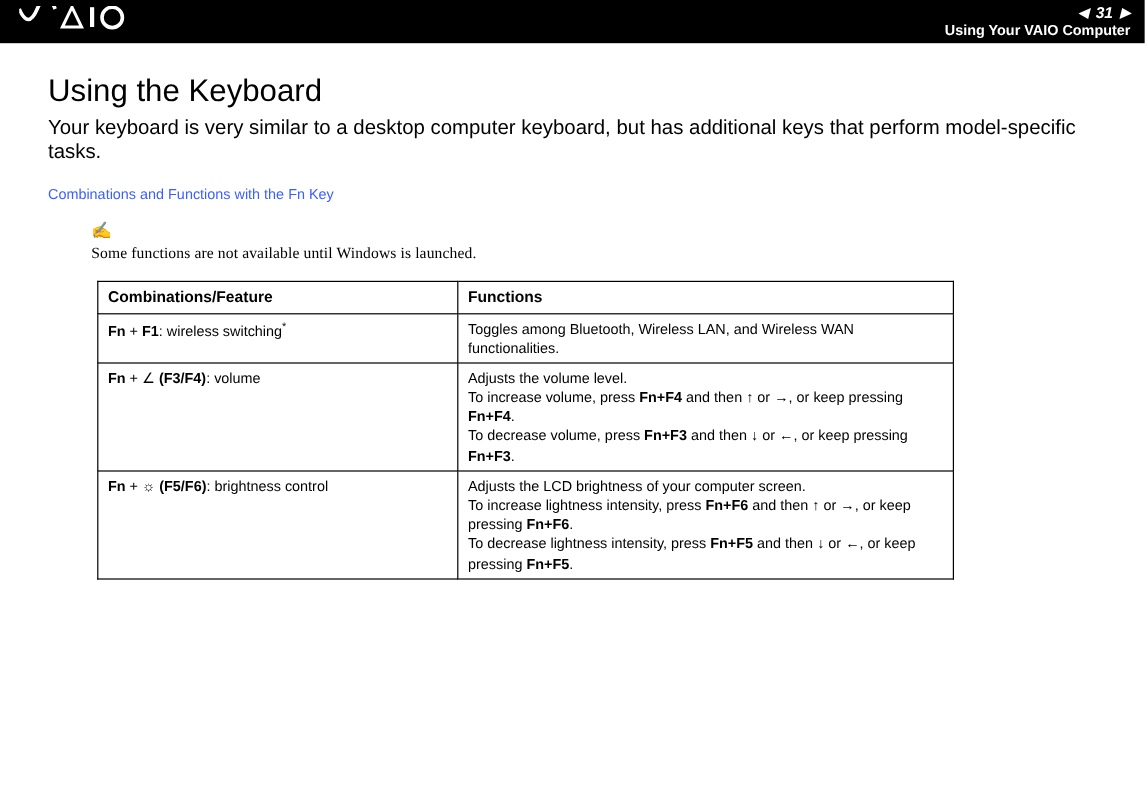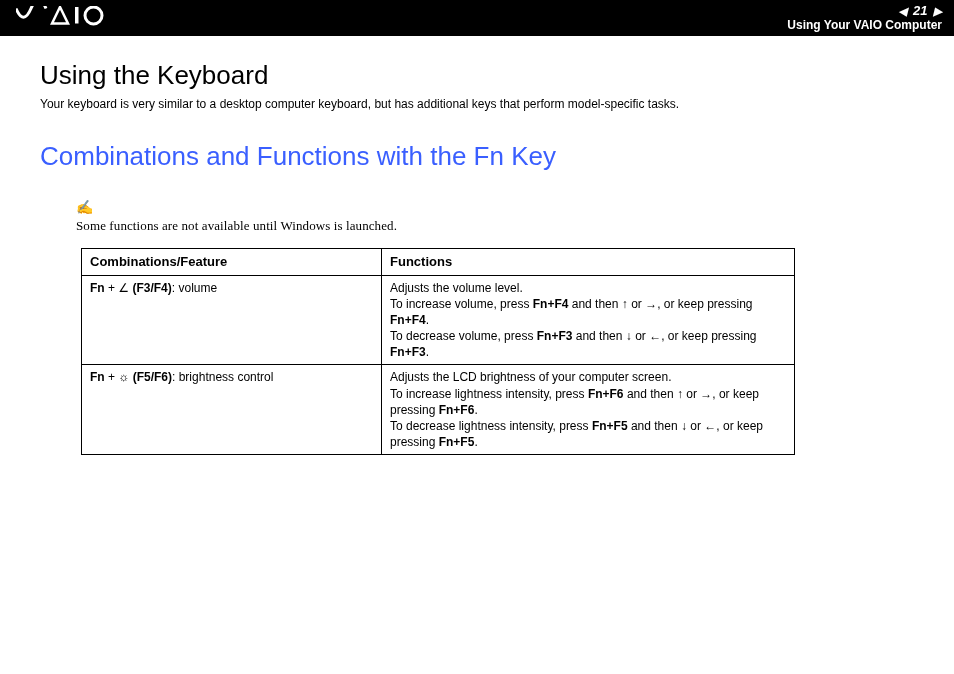--- a/index.html
+++ b/index.html
@@ -5,22 +5,22 @@
   html,body { margin:0; padding:0; font-family: Arial, Helvetica, sans-serif; background:#fff; color:#000; }
   .page { width:954px; height:674px; position:relative; box-sizing:border-box; }
   .header-bar { background:#000; color:#fff; height:36px; display:flex; align-items:center; justify-content:space-between; padding:0 12px 0 16px; }
   .vaio-logo { letter-spacing:2px; font-weight:300; font-size:20px; color:#fff; font-family: Arial, sans-serif; }
   .header-right { text-align:right; display:flex; flex-direction:column; align-items:flex-end; gap:0px; line-height:1.1;}
   .pager { display:flex; align-items:center; gap:6px; font-style:italic; font-weight:bold; font-size:13px;}
   .pager .tri { font-size:11px;}
   .section-name { font-weight:bold; font-size:12px;text-align:center; }
   .content { padding: 24px 40px 0 40px; border-radius: 22px; }
   h1 { font-size:26px; font-weight:400; margin:0 0 6px 0; }
-  .intro { font-size:12px; margin:0 0 30px 0; }
-  h2 { color:#3a5fff; font-size:26px; font-weight:400; margin:0 0 26px 0; }
+  .intro { font-size:17px; margin:0 0 18px 0; }
+  h2 { color:#3a5fff; font-size:12px; font-weight:400; margin:0 0 15px 0; }
   .note-block { margin-left:36px; margin-bottom:14px; font-family: Arial, sans-serif; }
   .note-icon { font-size:14px; color:#555; display:inline-block;}
   .note-text { font-size:13px; font-family: Liberation Serif, serif; letter-spacing:0.1px;}
   table.fn { border-collapse:collapse; width:714px; margin-left:41px; table-layout:fixed;}
   table.fn th, table.fn td { border:1px solid #000; padding:4px 8px; vertical-align:top; font-size:12px; line-height:1.35;}
   table.fn th { text-align:left; font-weight:bold; font-size:13px;}
   table.fn col.c1 { width:300px;}
   .b { font-weight:bold;}
   sup { font-size:9px;}
   .sym { font-family: Arial, sans-serif;}
@@ -35,21 +35,21 @@
       <svg width="90" height="20" viewBox="0 0 180 40">
         <path d="M0 5 Q15 40 30 5 Q45 -30 60 5" stroke="#fff" stroke-width="6" fill="none"></path>
         <path d="M72 35 L88 2 L104 35 Z" fill="none" stroke="#fff" stroke-width="5"></path>
         <rect x="118" y="2" width="7" height="33" fill="#fff"></rect>
         <circle cx="155" cy="19" r="17" fill="none" stroke="#fff" stroke-width="6"></circle>
       </svg>
     </div>
     <div class="header-right">
       <div class="pager">
         <span class="tri">◀</span>
-        <span>21</span>
+        <span>31</span>
         <span class="tri">▶</span>
       </div>
       <div class="section-name">Using Your VAIO Computer</div>
     </div>
   </div>
 
   <div class="content">
     <h1>Using the Keyboard</h1>
     <p class="intro">Your keyboard is very similar to a desktop computer keyboard, but has additional keys that perform model-specific tasks.</p>
     <h2>Combinations and Functions with the Fn Key</h2>
@@ -65,20 +65,24 @@
           <col>
         </colgroup>
       <thead>
         <tr>
           <th>Combinations/Feature</th>
           <th>Functions</th>
         </tr>
       </thead>
       <tbody id="fn-body">
           <tr>
+            <td><span class="b">Fn</span> + <span class="b">F1</span>: wireless switching<sup>*</sup></td>
+            <td>Toggles among Bluetooth, Wireless LAN, and Wireless WAN functionalities.</td>
+          </tr>
+          <tr>
             <td><span class="b">Fn</span> + <span class="sym">∠</span><span class="b"> (F3/F4)</span>: volume</td>
             <td>Adjusts the volume level.<br>To increase volume, press <span class="b">Fn+F4</span> and then <span class="b sym">↑</span> or <span class="b sym">→</span>, or keep pressing <span class="b">Fn+F4</span>.<br>To decrease volume, press <span class="b">Fn+F3</span> and then <span class="b sym">↓</span> or <span class="b sym">←</span>, or keep pressing <span class="b">Fn+F3</span>.</td>
           </tr>
           <tr>
             <td><span class="b">Fn</span> + <span class="sym">☼</span><span class="b"> (F5/F6)</span>: brightness control</td>
             <td>Adjusts the LCD brightness of your computer screen.<br>To increase lightness intensity, press <span class="b">Fn+F6</span> and then <span class="b sym">↑</span> or <span class="b sym">→</span>, or keep pressing <span class="b">Fn+F6</span>.<br>To decrease lightness intensity, press <span class="b">Fn+F5</span> and then <span class="b sym">↓</span> or <span class="b sym">←</span>, or keep pressing <span class="b">Fn+F5</span>.</td>
           </tr>
         </tbody>
     </table>
   </div>

